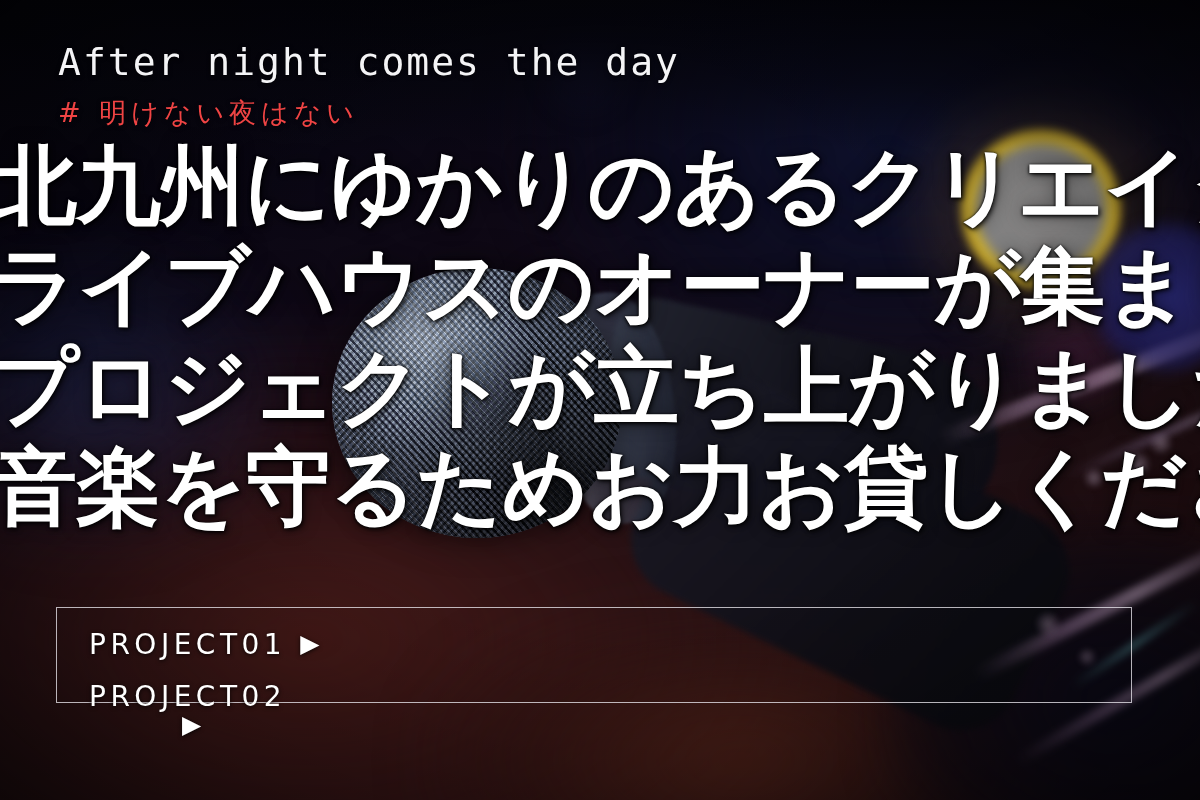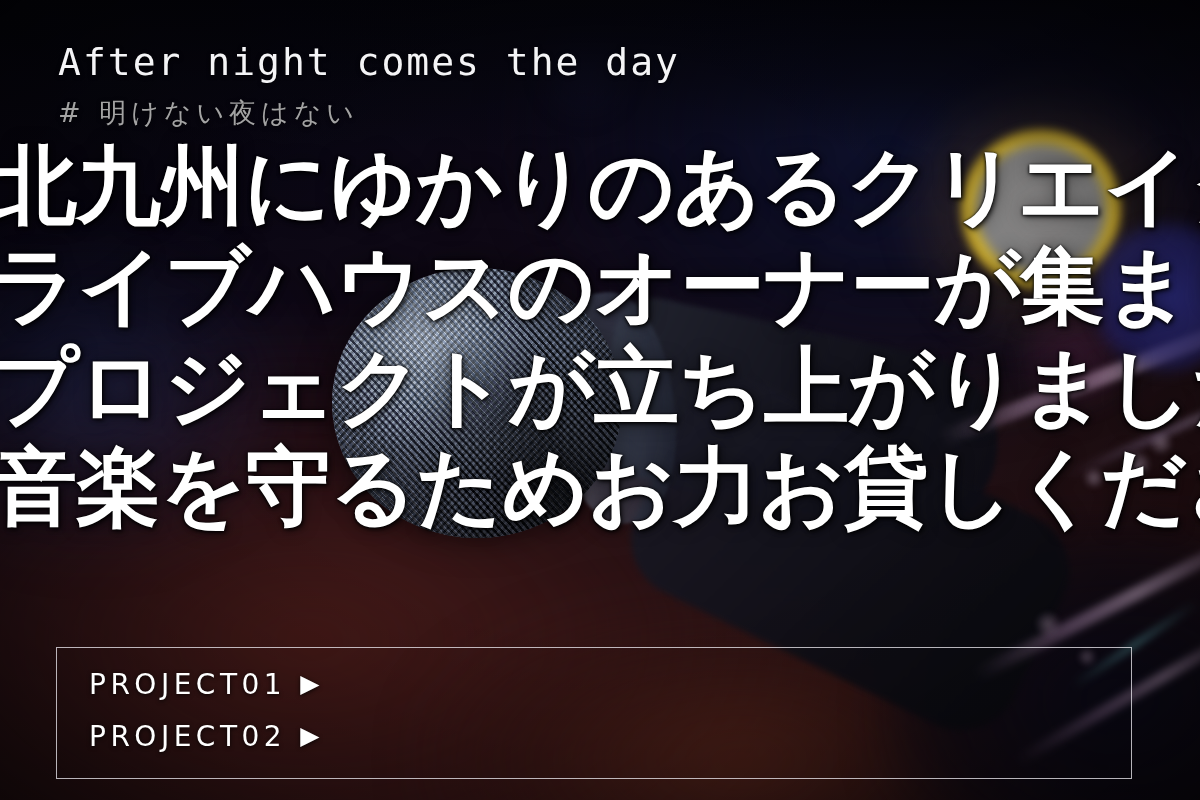--- a/index.html
+++ b/index.html
@@ -167,21 +167,21 @@
   .eyebrow{
     position:absolute;left:58px;top:40px;
     font-family:"DejaVu Sans Mono","Liberation Mono",monospace;
     font-size:38px;font-weight:400;color:#f4f4f6;
     letter-spacing:2px;white-space:nowrap;
     text-shadow:0 1px 4px rgba(0,0,0,.8);
   }
   .hashtag{
     position:absolute;left:58px;top:95px;
     font-family:"DejaVu Sans","Liberation Sans",sans-serif;
-    font-size:27px;font-weight:400;color:#a3a3a3;
+    font-size:27px;font-weight:400;color:#ef4444;
     letter-spacing:5px;white-space:nowrap;
     text-shadow:0 1px 4px rgba(0,0,0,.8);
   }
 
   .headline{
     position:absolute;left:-8px;top:136px;width:1216px;
   }
   .hl-line{
     font-family:"DejaVu Sans","Liberation Sans",sans-serif;
     font-size:85px;
@@ -191,34 +191,33 @@
     white-space:nowrap;
     letter-spacing:-1px;
     text-shadow:
       0 0 2px rgba(0,0,0,.85),
       2px 2px 5px rgba(0,0,0,.75),
       -1px 1px 3px rgba(0,0,0,.6),
       0 0 18px rgba(0,0,0,.45);
   }
 
   .project-box{
-    position:absolute;left:56px;top:607px;width:1076px;height:132px;
+    position:absolute;left:56px;top:607px;width:1076px;height:96px;
     border:1.6px solid rgba(232,230,236,.78);
     box-sizing:border-box;
-    margin-top:40px;
   }
   .project-row{
     position:absolute;left:32px;
     display:flex;align-items:center;white-space:nowrap;
     font-family:"DejaVu Sans","Liberation Sans",sans-serif;
     color:#ffffff;
     text-shadow:0 1px 4px rgba(0,0,0,.85);
   }
   .project-row.r1{top:20px;}
-  .project-row.r2{top:72px;}
+  .project-row.r2{top:72px;flex-direction:column;}
   .p-label{
     font-size:28px;font-weight:400;letter-spacing:4.5px;
   }
   .p-arrow{
     font-size:25px;margin:0 6px 0 14px;line-height:1;position:relative;top:-1px;
   }
   .p-text{
     font-size:27px;font-weight:500;letter-spacing:1.6px;
   }
 </style>

